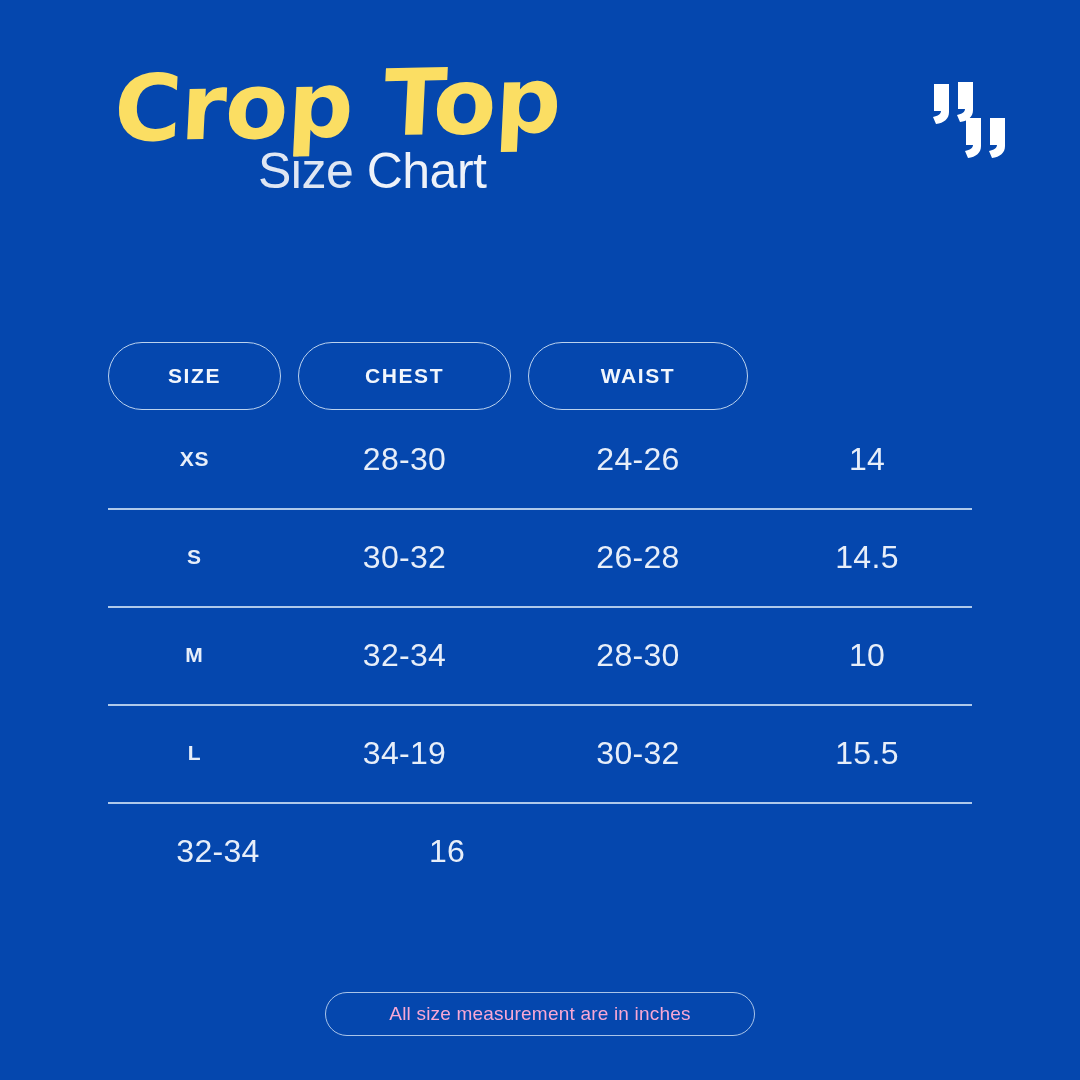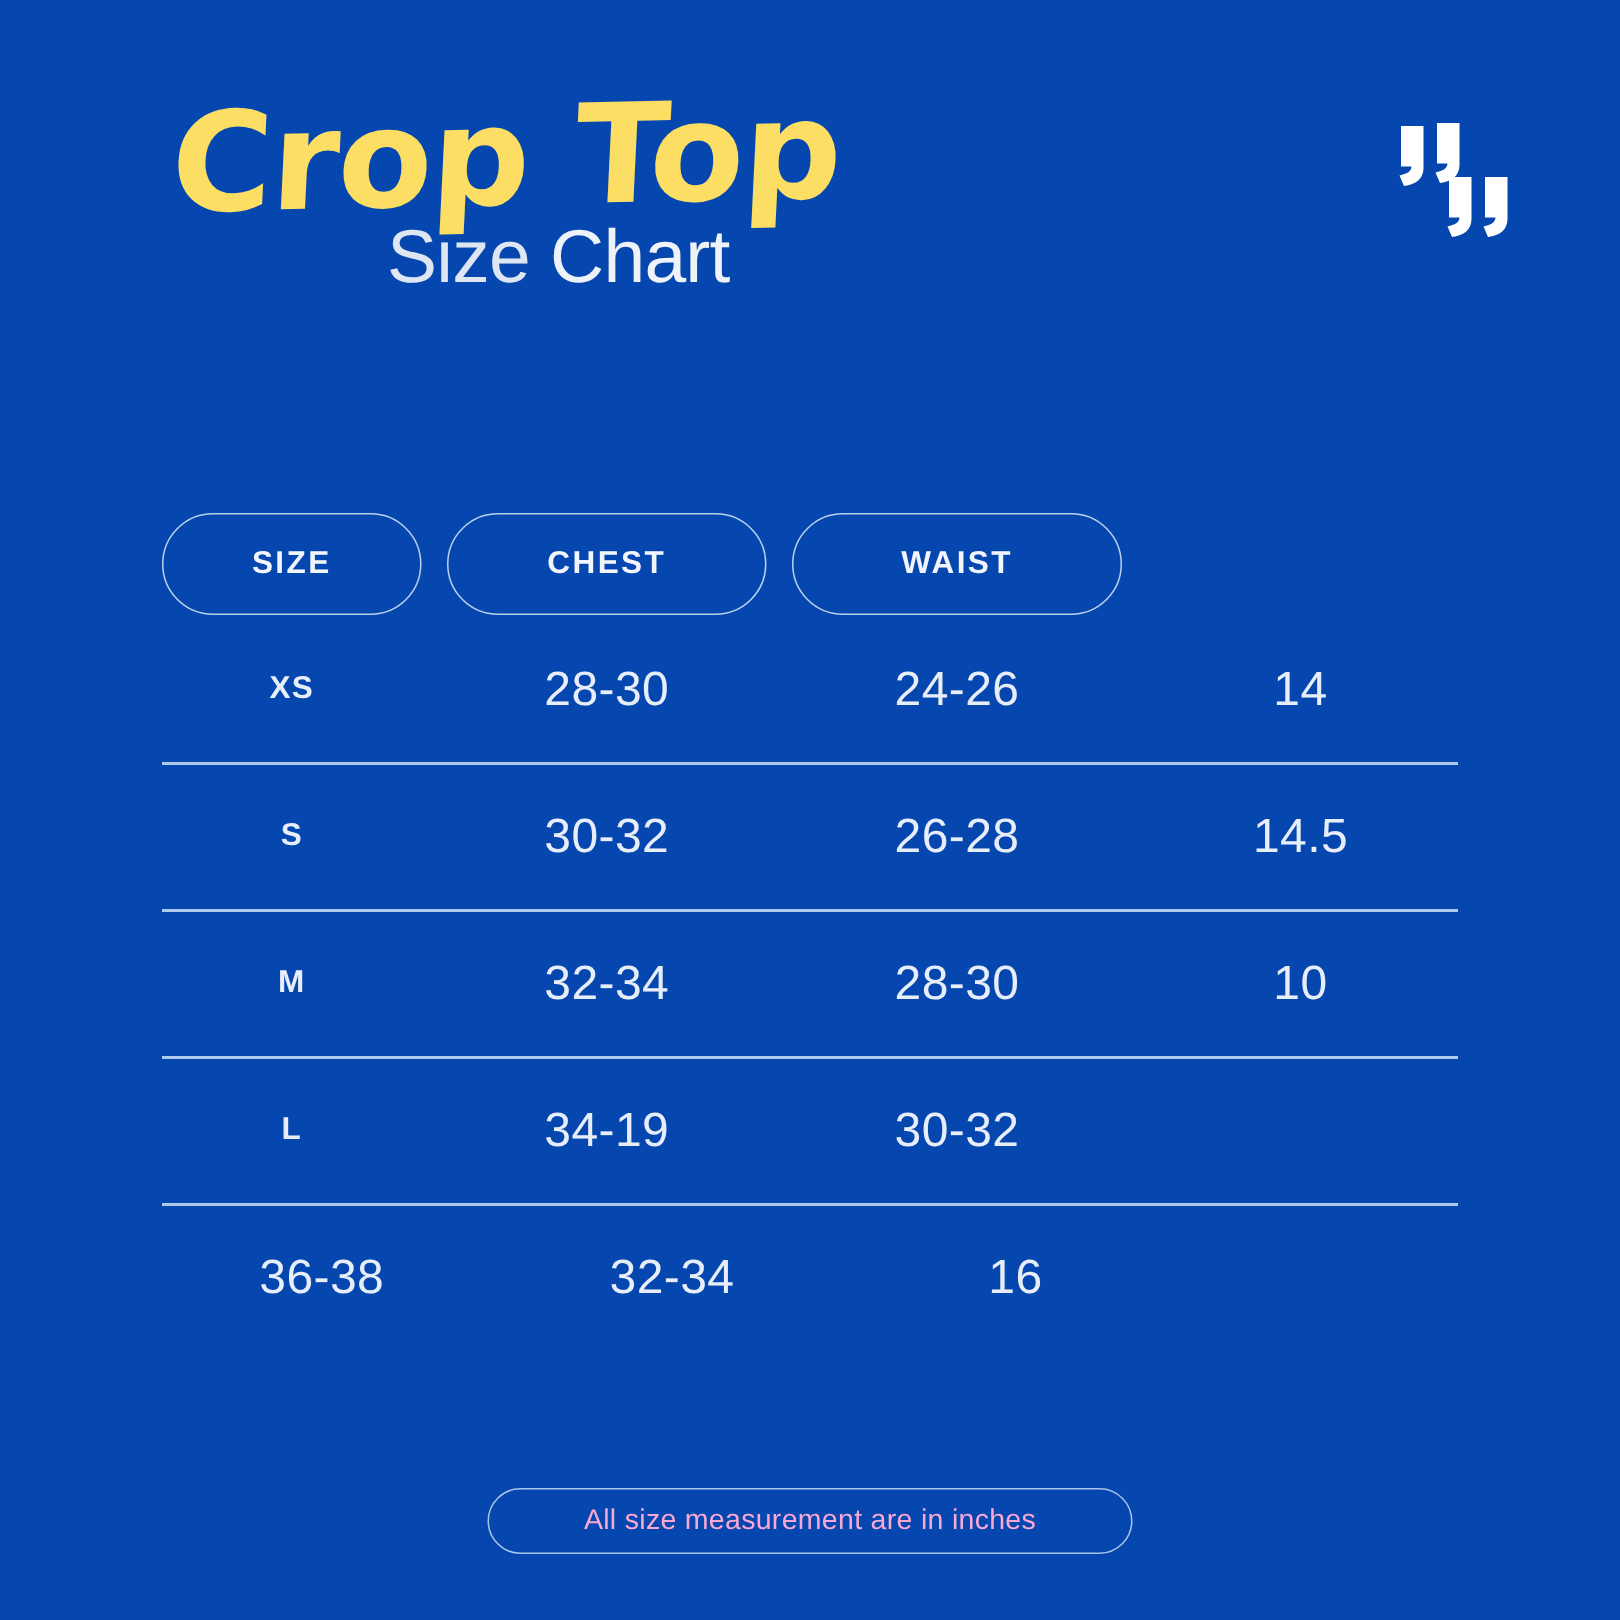--- a/index.html
+++ b/index.html
@@ -196,24 +196,24 @@
         <div class="cell c0">M</div>
         <div class="cell c1">32-34</div>
         <div class="cell c2">28-30</div>
         <div class="cell c3">10</div>
       </div>
 
       <div class="row">
         <div class="cell c0">L</div>
         <div class="cell c1">34-19</div>
         <div class="cell c2">30-32</div>
-      </div>
-
-      <div class="row">
-        <div class="cell c1">36-38</div>
+        <div class="cell c3">15.5</div>
+      </div>
+
+      <div class="row">
         <div class="cell c2">32-34</div>
         <div class="cell c3">16</div>
       </div>
 
     </div>
   </div>
 
   <div class="footer-note">All size measurement are in inches</div>
 
 </div>

